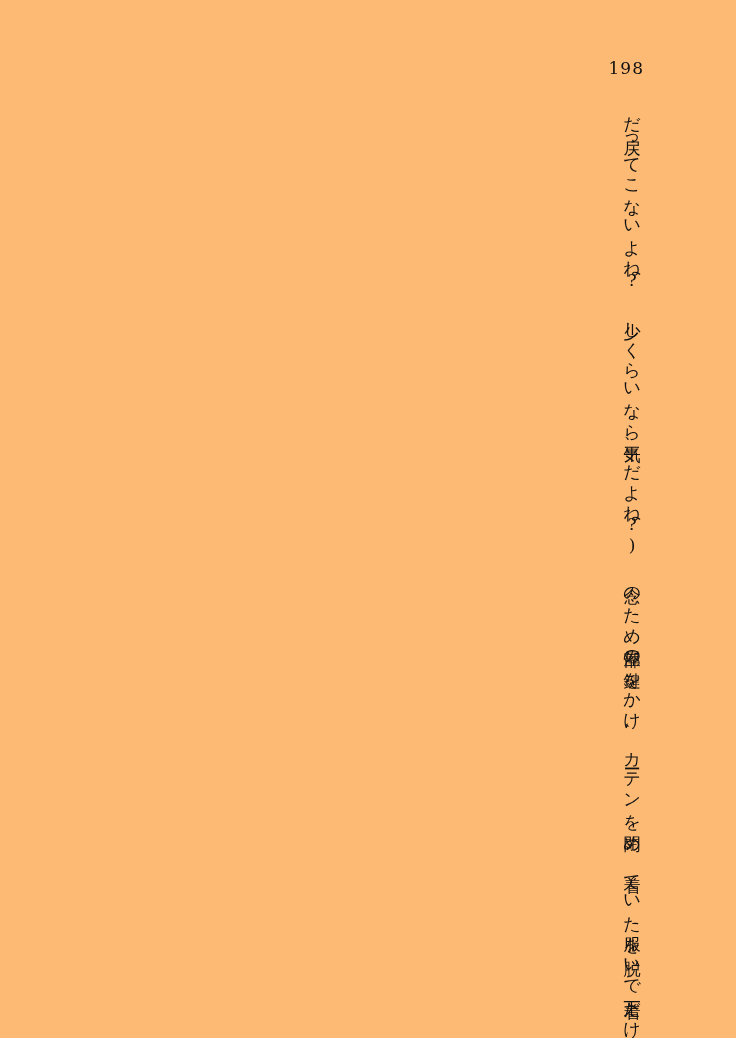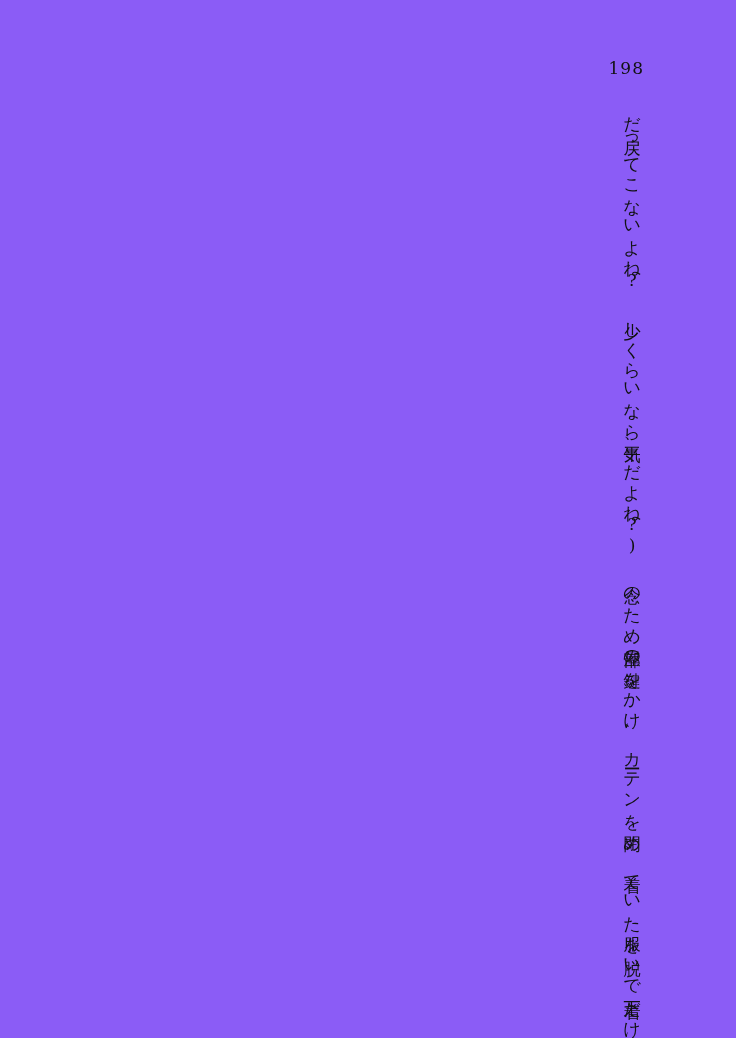--- a/index.html
+++ b/index.html
@@ -11,21 +11,21 @@
     width: 736px;
     height: 1038px;
     position: relative;
     font-family: "DejaVu Serif", "Liberation Serif", serif;
     color: #111111;
     overflow: hidden;
   }
   .page {
     position: absolute;
     inset: 0;
-    background: #8b5cf6;
+    background: #fdba74;
   }
   .page-number {
     position: absolute;
     top: 58px;
     right: 92px;
     font-family: "DejaVu Serif", "Liberation Serif", serif;
     font-size: 17px;
     letter-spacing: 1px;
     color: #111111;
   }

